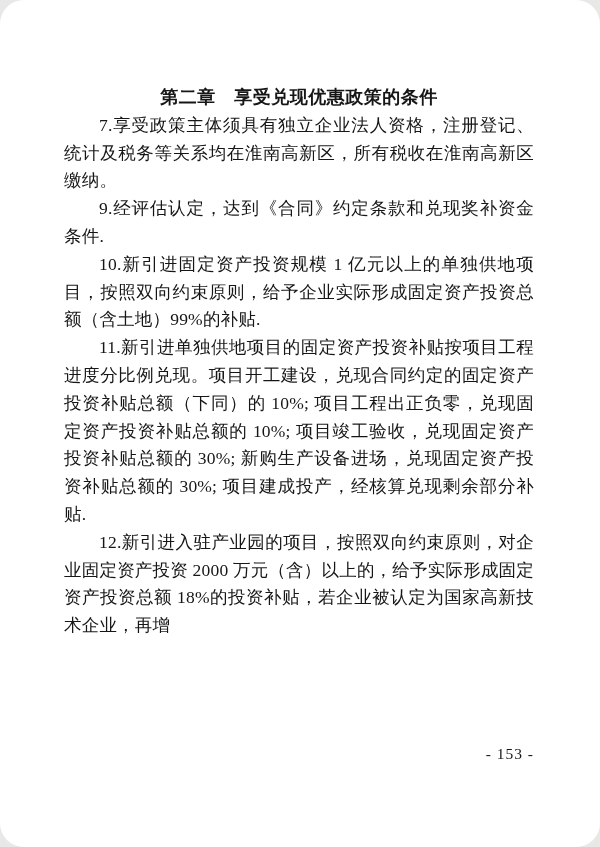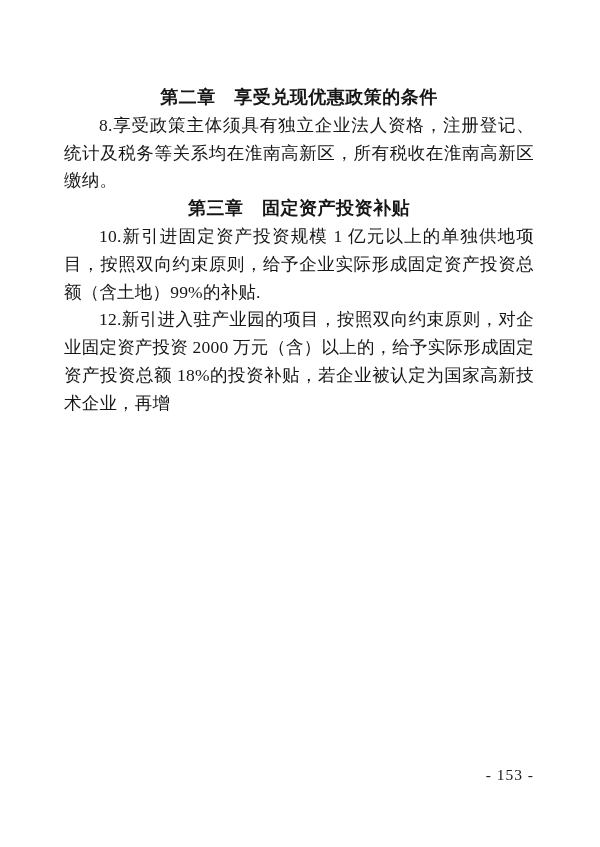--- a/index.html
+++ b/index.html
@@ -9,20 +9,21 @@
   }
   .page {
     position: relative;
     width: 600px;
     height: 847px;
     margin: 0 auto;
     background: #ffffff;
     overflow: hidden;
     font-family: "Liberation Serif", "DejaVu Serif", serif;
     color: #161616;
+    border-radius: 24px;
   }
   .content {
     position: absolute;
     left: 64px;
     top: 84px;
     width: 470px;
   }
   .chapter {
     margin: 0;
     padding: 0;
@@ -38,46 +39,47 @@
     font-size: 17.5px;
     line-height: 27.8px;
     text-indent: 2em;
     text-align: justify;
     text-justify: inter-ideograph;
     letter-spacing: 0.2px;
     word-break: break-all;
   }
   .page-number {
     position: absolute;
-    top: 763px;
+    top: 742px;
     right: 66px;
     font-size: 15.5px;
     line-height: 24px;
     letter-spacing: 1px;
     text-align: right;
   }
 </style>
 </head>
 <body>
 
 <div class="page">
   <div class="content">
 
     <h2 class="chapter">第二章　享受兑现优惠政策的条件</h2>
 
 
 
 
-    <p class="para">8.享受政策主体须具有独立企业法人资格，注册登记、统计及税务等关系均在淮南高新区，所有税收在淮南高新区缴纳。</p>
+    <p class="para">7.享受政策主体须具有独立企业法人资格，注册登记、统计及税务等关系均在淮南高新区，所有税收在淮南高新区缴纳。</p>
 
 
+    <p class="para">9.经评估认定，达到《合同》约定条款和兑现奖补资金条件.</p>
 
-    <h2 class="chapter">第三章　固定资产投资补贴</h2>
 
     <p class="para">10.新引进固定资产投资规模 1 亿元以上的单独供地项目，按照双向约束原则，给予企业实际形成固定资产投资总额（含土地）99%的补贴.</p>
 
+    <p class="para">11.新引进单独供地项目的固定资产投资补贴按项目工程进度分比例兑现。项目开工建设，兑现合同约定的固定资产投资补贴总额（下同）的 10%; 项目工程出正负零，兑现固定资产投资补贴总额的 10%; 项目竣工验收，兑现固定资产投资补贴总额的 30%; 新购生产设备进场，兑现固定资产投资补贴总额的 30%; 项目建成投产，经核算兑现剩余部分补贴.</p>
 
     <p class="para">12.新引进入驻产业园的项目，按照双向约束原则，对企业固定资产投资 2000 万元（含）以上的，给予实际形成固定资产投资总额 18%的投资补贴，若企业被认定为国家高新技术企业，再增</p>
 
   </div>
 
   <div class="page-number">- 153 -</div>
 </div>
 
 </body></html>

